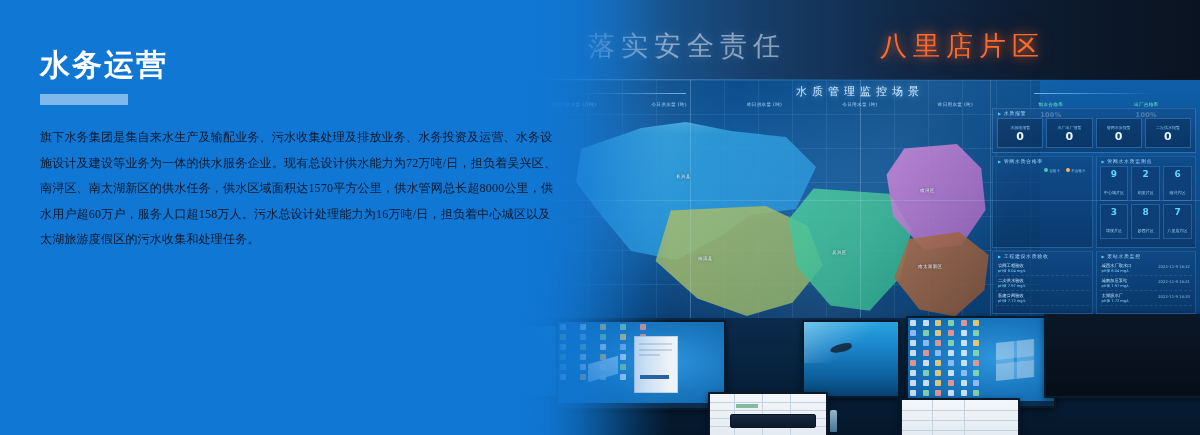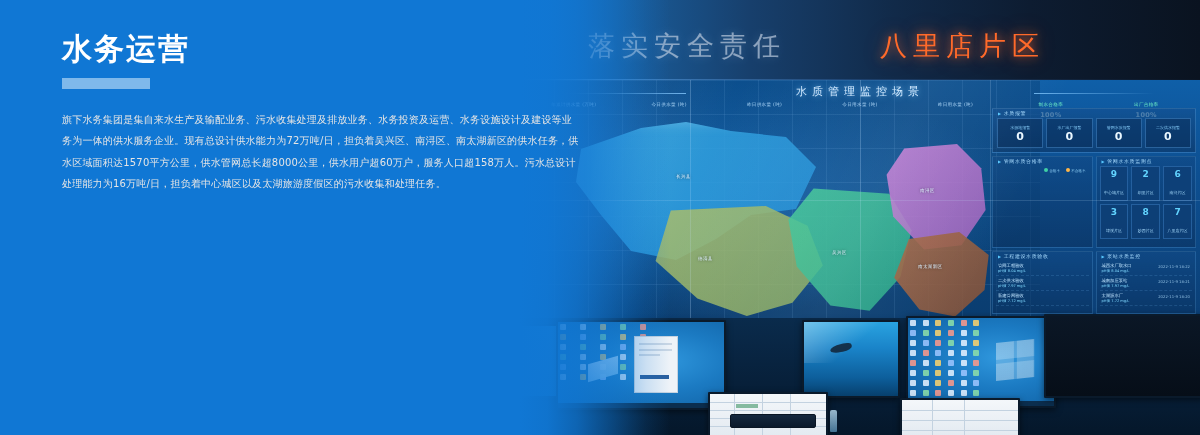--- a/index.html
+++ b/index.html
@@ -274,35 +274,35 @@
     position:absolute; left:0; top:0; width:150px; height:435px;
     background: linear-gradient(90deg,
       #1077d4 0%, rgba(16,119,212,.96) 18%, rgba(16,119,212,.80) 38%,
       rgba(16,119,212,.48) 62%, rgba(16,119,212,.16) 84%, rgba(16,119,212,0) 100%);
     pointer-events:none;
   }
 
   
   .panel{
     position:absolute; left:0; top:0; width:560px; height:310px;
-    padding: 32px 0 0 40px;
-    margin-left: 22px;
+    padding: 48px 0 0 40px;
   }
   .title{
     color:#ffffff; font-size:30px; font-weight:700; letter-spacing:2px;
     line-height:1.1;
   }
   .rule{
     margin-top:13px; width:88px; height:11px;
     background:#93c4ee; opacity:.85;
   }
   .body-copy{
     margin-top:20px; width:520px;
-    color:#e5e5e5; font-size:10px; line-height:2.13;
+    color:#0f172a; font-size:12px; line-height:2.13;
     letter-spacing:.2px;
+    font-family:Liberation Serif, serif;
   }
 </style>
 </head>
 <body>
 
 <div class="stage">
 
   <div class="photo">
     <div class="room-bg"></div>
 

